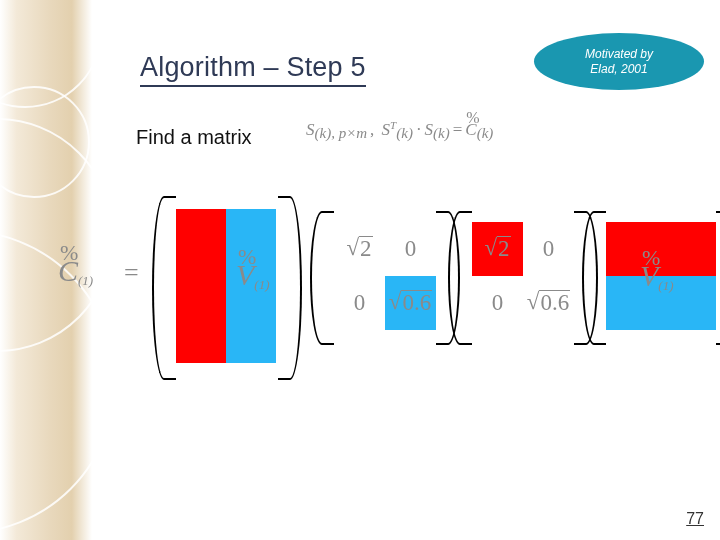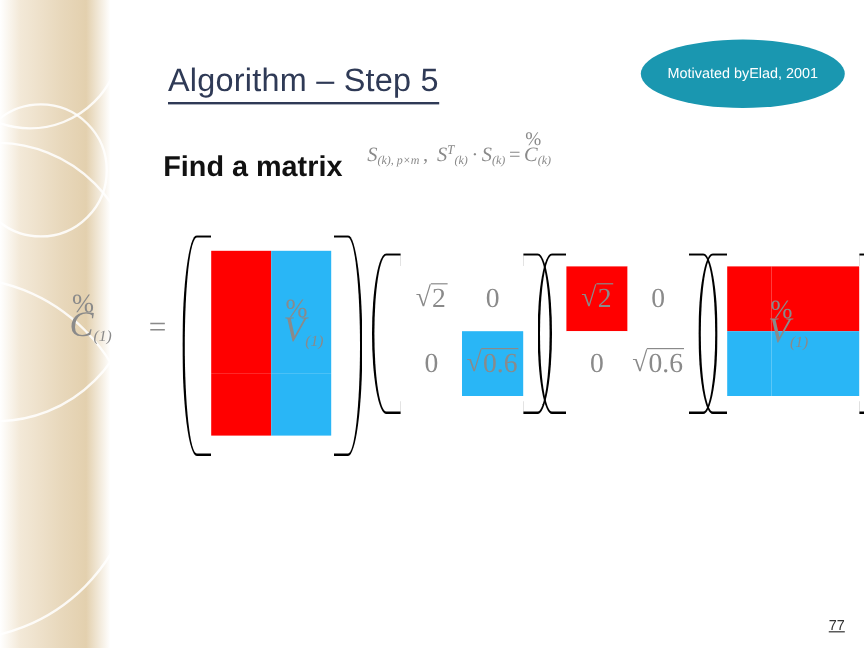--- a/index.html
+++ b/index.html
@@ -54,48 +54,48 @@
     top: 33px;
     width: 170px;
     height: 57px;
     background: #1a97b0;
     border-radius: 50%;
     color: #ffffff;
     font-size: 12px;
     line-height: 15px;
     text-align: center;
     display: flex;
-    flex-direction: row;
+    flex-direction: column;
     align-items: center;
     justify-content: center;
+    font-style: italic;
   }
 
   
   .find-text {
     position: absolute;
     left: 136px;
     top: 126px;
-    font-size: 24px;
+    font-size: 20px;
     color: #111111;
     white-space: nowrap;
-    font-weight: bold;
   }
 
   .formula-inline {
     position: absolute;
     left: 306px;
     top: 119px;
     color: #8a8a8a;
     font-family: "Liberation Serif", serif;
     font-style: italic;
     font-size: 17px;
     white-space: nowrap;
   }
   .formula-inline .sub {
-    font-size: 10px;
+    font-size: 15px;
     vertical-align: -3px;
     font-style: italic;
   }
   .formula-inline .sup {
     font-size: 11px;
     vertical-align: 6px;
     font-style: italic;
   }
   .formula-inline .op { font-style: normal; padding: 0 3px; }
   .tilde-v {
@@ -200,21 +200,21 @@
     border-top: 1.4px solid #8a8a8a;
     padding: 0 1px;
     line-height: 1.05;
   }
 
   
   .pagenum {
     position: absolute;
     right: 16px;
     bottom: 12px;
-    font-size: 12px;
+    font-size: 16px;
     color: #333333;
     text-decoration: underline;
   }
 </style>
 </head>
 <body>
 
 <div class="left-band">
   <div class="band-arc arc1"></div>
   <div class="band-arc arc2"></div>

